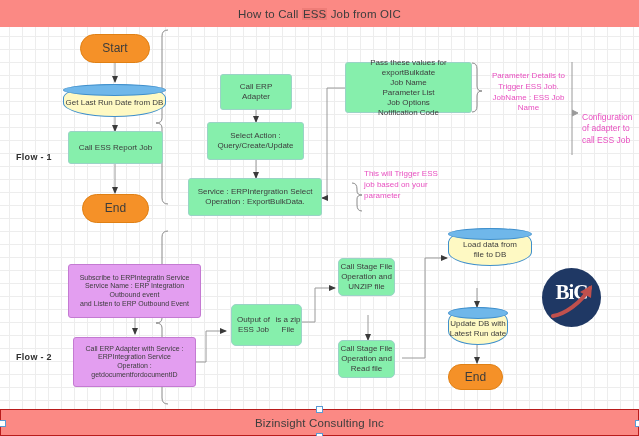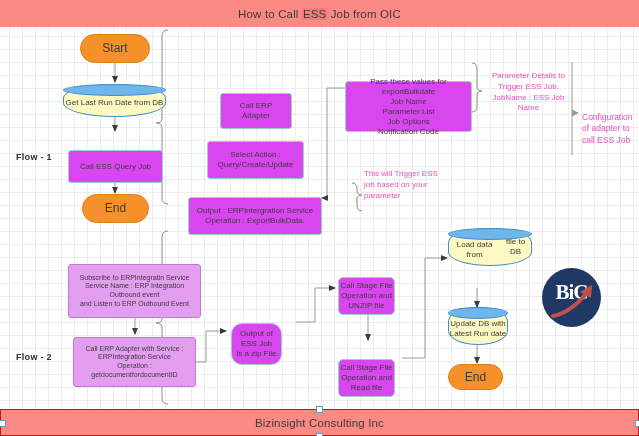--- a/index.html
+++ b/index.html
@@ -26,21 +26,21 @@
   #header-band{top:0;height:27px;}
   #footer-band{top:409px;height:27px;border:1px solid #b91c1c;box-sizing:border-box;}
   .hl{background:#ef7d78;padding:0 1px;text-align:right;}
   .handle{position:absolute;width:5px;height:5px;background:#fff;border:1px solid #5a9bd5;}
   
   .node{
     position:absolute;box-sizing:border-box;display:flex;align-items:center;
     justify-content:center;text-align:center;color:#3c3c3c;line-height:1.25;
   }
   .term{background:#f59128;border:1px solid #e08014;border-radius:16px;font-size:12px;color:#3c3c3c;}
-  .proc{background:#d946ef;border:1px solid #9ad3c6;font-size:8px;border-radius:3px;margin-top:19px;}
+  .proc{background:#86efac;border:1px solid #9ad3c6;font-size:8px;border-radius:3px;}
   .purple{background:#e39ef0;border:1px solid #c47ad2;font-size:7px;border-radius:3px;}
   .db{
     position:absolute;background:#fef9c3;border:1px solid #3f8fcc;border-radius:50%/14px;
     display:flex;align-items:center;justify-content:center;text-align:center;
     font-size:8px;color:#3c3c3c;line-height:1.25;box-sizing:border-box;
   }
   .db:before{
     content:"";position:absolute;left:-1px;right:-1px;top:-1px;height:12px;
     border:1px solid #3f8fcc;border-radius:50%;background:#6fb7ea;box-sizing:border-box;
   }
@@ -117,36 +117,36 @@
 
   <div class="flowlabel" style="left:16px;top:117px">Flow - 1</div>
   <div class="flowlabel" style="left:16px;top:317px">Flow - 2</div>
 
   <div class="node term" style="left:80px;top:34px;width:70px;height:29px">Start</div>
 
   <div class="db" style="left:63px;top:84px;width:103px;height:33px">
     <span>Get Last Run Date from DB</span>
   </div>
 
-  <div class="node proc" style="left:68px;top:131px;width:95px;height:33px">Call ESS Query Job</div>
+  <div class="node proc" style="left:68px;top:131px;width:95px;height:33px">Call ESS Report Job</div>
 
   <div class="node term" style="left:82px;top:194px;width:67px;height:29px">End</div>
 
   <div class="node proc" style="left:220px;top:74px;width:72px;height:36px;flex-direction:column">
     <span style="white-space:pre-line">Call ERP
 Adapter</span>
   </div>
 
   <div class="node proc" style="left:207px;top:122px;width:97px;height:38px;flex-direction:column">
     <span style="white-space:pre-line">Select Action :
 Query/Create/Update</span>
   </div>
 
   <div class="node proc" style="left:188px;top:178px;width:134px;height:38px;flex-direction:column">
-    <span>Output : ERPIntergration Service</span>
+    <span>Service : ERPIntergration Select</span>
     <span>Operation : ExportBulkData.</span>
   </div>
 
   <div class="node proc" style="left:345px;top:62px;width:127px;height:51px;flex-direction:column;justify-content:center">
     <span>Pass these values for exportBulkdate</span>
     <span class="bold">Job Name</span>
     <span>Parameter List</span>
     <span>Job Options</span>
     <span>Notification Code</span>
   </div>
@@ -177,38 +177,38 @@
     <span>and Listen to ERP Outbound Event</span>
   </div>
 
   <div class="node purple" style="left:73px;top:337px;width:123px;height:50px;flex-direction:column;justify-content:center">
     <span class="bold">Call ERP Adapter with Service :</span>
     <span>ERPIntegration Service</span>
     <span>Operation :</span>
     <span>getdocumentfordocumentID</span>
   </div>
 
-  <div class="node proc" style="left:231px;top:304px;width:51px;height:42px;flex-direction:column;border-radius:11px">
+  <div class="node proc" style="left:231px;top:304px;width:71px;height:42px;flex-direction:row;border-radius:5px">
     <span>Output of ESS Job</span>
     <span>is a zip File</span>
   </div>
 
   <div class="node proc" style="left:338px;top:258px;width:57px;height:38px;flex-direction:column;border-radius:5px">
     <span>Call Stage File</span>
     <span>Operation and</span>
     <span>UNZIP file</span>
   </div>
 
   <div class="node proc" style="left:338px;top:340px;width:57px;height:38px;flex-direction:column;border-radius:5px">
     <span>Call Stage File</span>
     <span>Operation and</span>
     <span>Read file</span>
   </div>
 
-  <div class="db" style="left:448px;top:228px;width:84px;height:38px;">
+  <div class="db" style="left:448px;top:228px;width:84px;height:38px;flex-direction:column">
     <span>Load data from</span>
     <span style="padding-top:0">file to DB</span>
   </div>
 
   <div class="db" style="left:448px;top:307px;width:60px;height:38px;flex-direction:column">
     <span>Update DB with</span>
     <span style="padding-top:0">Latest Run date</span>
   </div>
 
   <div class="node term" style="left:448px;top:364px;width:55px;height:26px">End</div>

